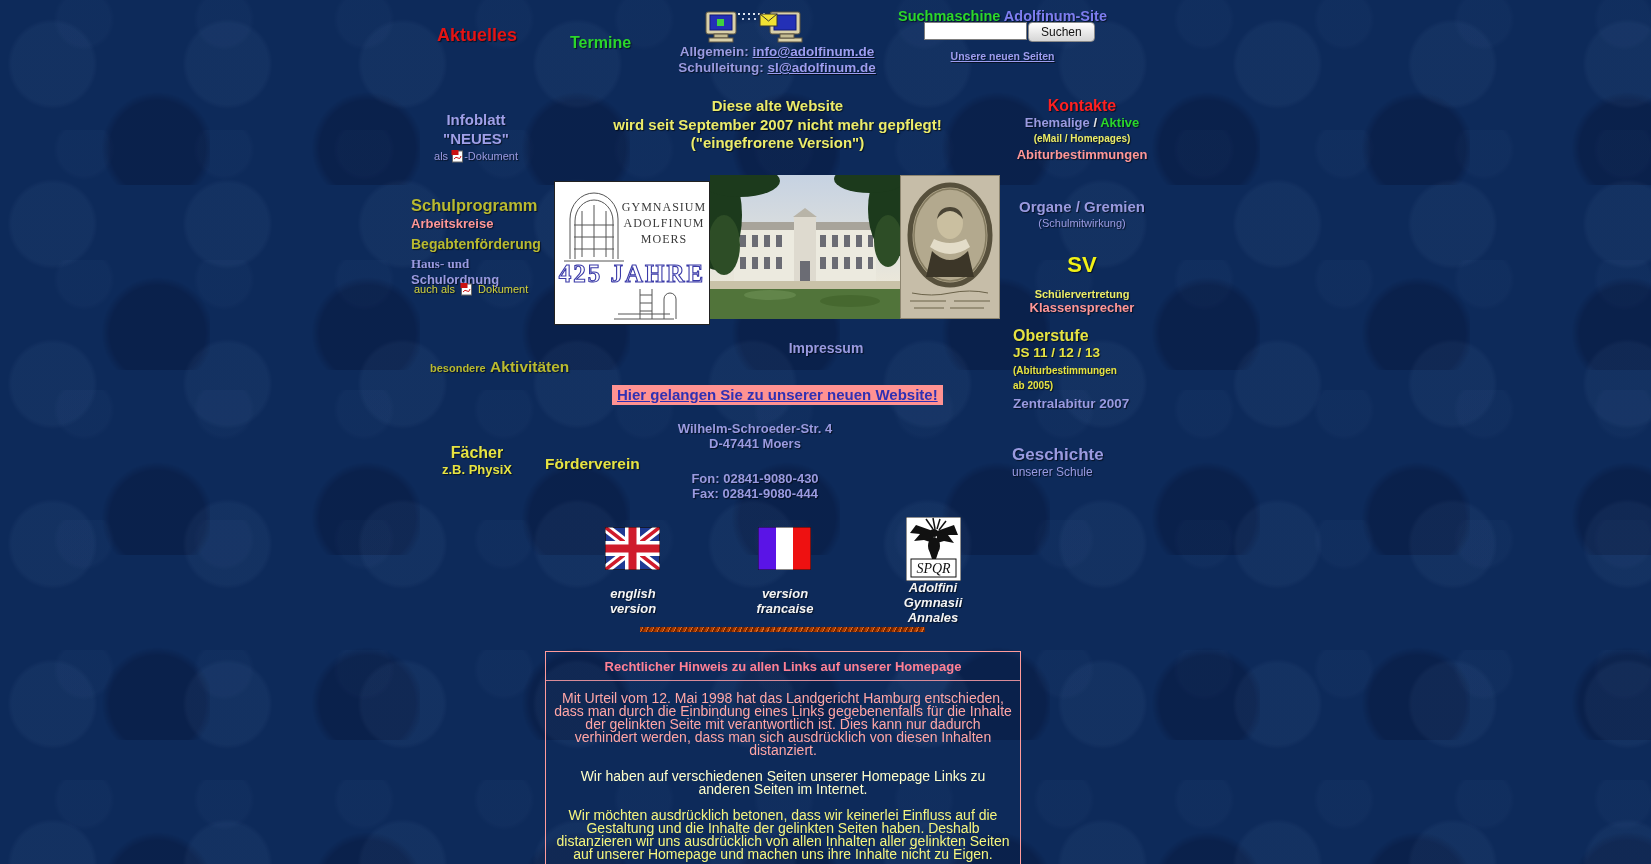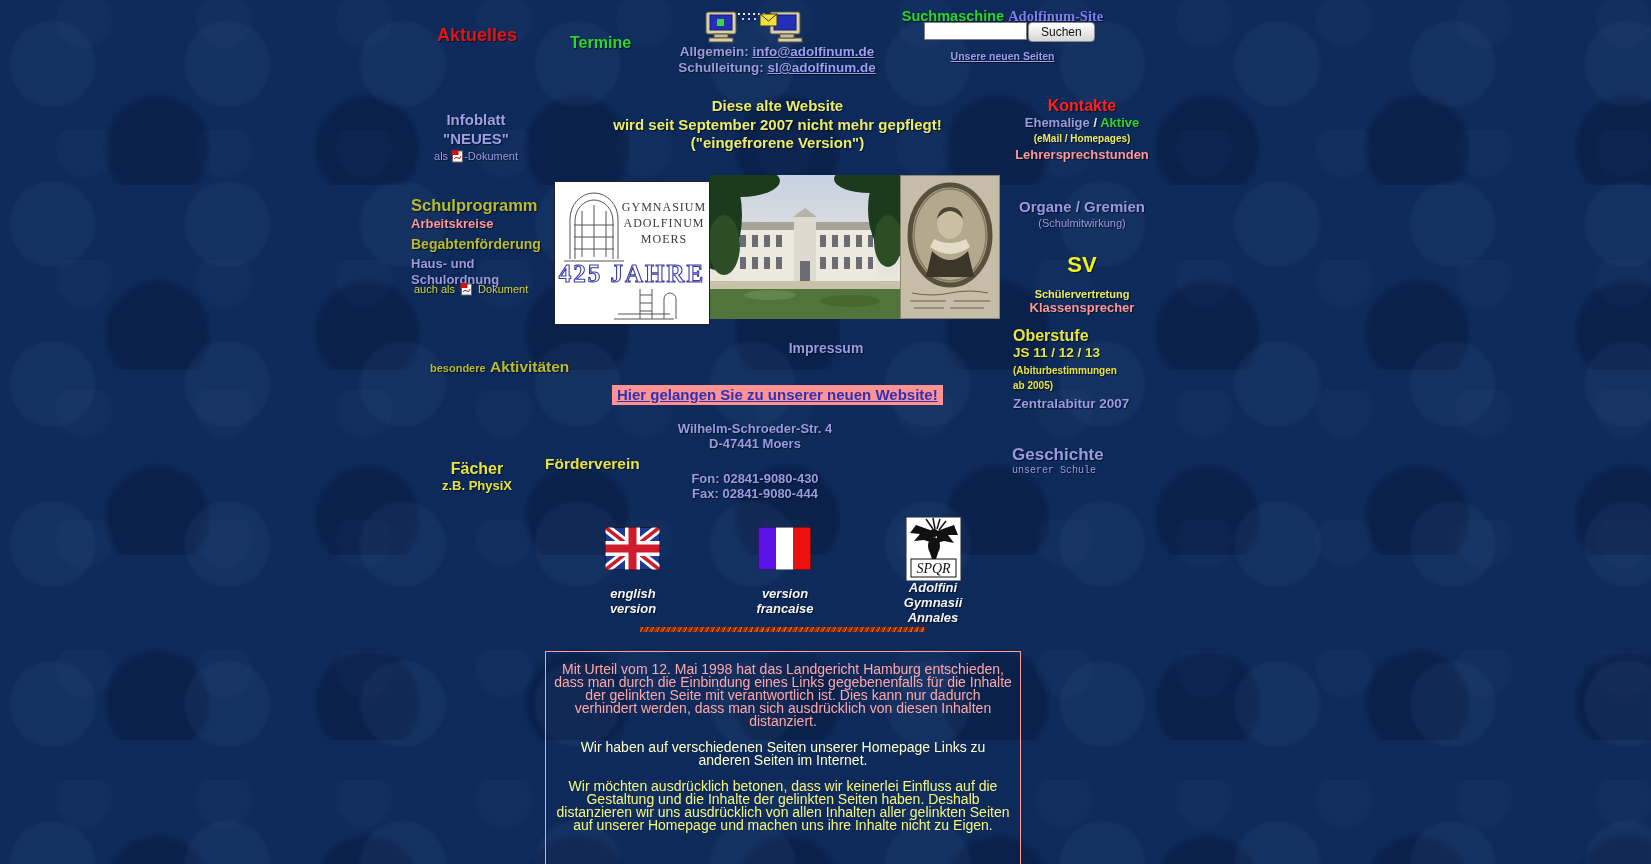--- a/index.html
+++ b/index.html
@@ -43,21 +43,21 @@
   
   .notice{left:560px;top:97px;width:435px;font-size:15px;line-height:18.5px;color:#ecec6a;}
 
   
   .infoblatt{left:416px;top:110px;width:120px;font-size:15px;line-height:19px;color:#9f9fe8;}
   .alsdok{left:416px;top:149px;width:120px;font-size:11px;color:#9a9ae0;}
   .schulprog{left:411px;top:197px;width:145px;font-size:13px;line-height:16px;}
   .schulprog .t1{font-size:16.5px;}
   .auchals{left:414px;top:282px;font-size:11px;color:#d2d23c;}
   .besondere{left:430px;top:342px;white-space:nowrap;margin-top:16px;}
-  .faecher{left:438px;top:460px;width:78px;font-size:13px;}
+  .faecher{left:438px;top:444px;width:78px;font-size:13px;}
   .faecher .t1{font-size:16px;}
   .foerder{left:545px;top:455px;font-size:15.5px;}
 
   
   .kontakteblk{left:1007px;top:99px;width:150px;font-size:13px;line-height:14px;}
   .kontakteblk .t1{font-size:16px;color:#ff2020;}
   .organeblk{left:1007px;top:198px;width:150px;}
   .svblk{left:1007px;top:252px;width:150px;text-align:center;}
   .oberstufe{left:1013px;top:328px;width:150px;font-size:13.5px;line-height:15px;}
   .oberstufe .t1{font-size:16px;}
@@ -133,21 +133,21 @@
       <span class="lavlink u link">info@adolfinum.de</span>
     </div>
     <div>
       <span class="lav">Schulleitung:</span>
       <span class="lavlink u link">sl@adolfinum.de</span>
     </div>
   </div>
 
   <div class="abs searchtitle ctr b sh">
     <span class="grn">Suchmaschine</span>
-    <span style="color:#7d7df0;font-family:Liberation Serif, serif;">Adolfinum-Site</span>
+    <span style="color:#7d7df0;">Adolfinum-Site</span>
   </div>
   <input class="abs search-input" type="text" value="" style="">
   <button class="abs suchen">Suchen</button>
   <div class="abs newpages ctr b u lavlink sh link">Unsere neuen Seiten</div>
 
   <div class="abs notice ctr b sh">
     <div>Diese alte Website</div>
     <div>wird seit September 2007 nicht mehr gepflegt!</div>
     <div>("eingefrorene Version")</div>
   </div>
@@ -164,21 +164,21 @@
         <rect x="0.5" y="1" width="7" height="5" fill="#cc1111"></rect>
         <path d="M3,10 q2,-3 4,-1 q2,2 3,-2" fill="none" stroke="#cc1111"></path>
       </svg>
     </span><span>-Dokument</span>
   </div>
 
   <div class="abs schulprog b sh">
     <div class="t1 olv link">Schulprogramm</div>
     <div class="sal link" style="margin-top:3px;">Arbeitskreise</div>
     <div class="olv link" style="margin-top:4px;font-size:14px;">Begabtenförderung</div>
-    <div class="lav link" style="margin-top:4px;">Haus- und</div>
+    <div class="lav link" style="margin-top:4px;font-family:Liberation Serif, serif;">Haus- und</div>
     <div class="lav link">Schulordnung</div>
   </div>
   <div class="abs auchals sh link">
     <span>auch als</span>
     <span style="display:inline-block;vertical-align:-3px;margin:0 2px;">
       <svg width="13" height="14" viewBox="0 0 13 14">
         <rect x="1.5" y="2" width="10" height="11" fill="#fff" stroke="#666"></rect>
         <rect x="0.5" y="1" width="7" height="5" fill="#cc1111"></rect>
         <path d="M3,10 q2,-3 4,-1 q2,2 3,-2" fill="none" stroke="#cc1111"></path>
       </svg>
@@ -198,21 +198,21 @@
   <div class="abs foerder b sh dyel link">Förderverein</div>
 
   <div class="abs kontakteblk ctr b sh">
     <div class="t1">Kontakte</div>
     <div style="margin-top:3px;">
       <span class="lav link">Ehemalige</span>
       <span style="color:#e6e6e6;">/</span>
       <span class="grn link">Aktive</span>
     </div>
     <div class="yel" style="font-size:10px;margin-top:2px;">(eMail / Homepages)</div>
-    <div class="sal link" style="margin-top:2px;">Lehrersprechstunden</div>
+    <div class="sal link" style="margin-top:2px;">Abiturbestimmungen</div>
   </div>
 
   <div class="abs organeblk ctr sh">
     <div class="lav b link" style="font-size:15px;">Organe / Gremien</div>
     <div class="lav" style="font-size:11px;margin-top:2px;">(Schulmitwirkung)</div>
   </div>
   <div class="abs svblk ctr sh">
     <div class="b link" style="font-size:22px;color:#f2f216;">SV</div>
     <div class="b yel" style="font-size:11px;margin-top:10px;">Schülervertretung</div>
     <div class="b sal link" style="font-size:13px;">Klassensprecher</div>
@@ -221,21 +221,21 @@
   <div class="abs oberstufe b sh dyel">
     <div class="t1 link">Oberstufe</div>
     <div class="link" style="margin-top:2px;">JS 11 / 12 / 13</div>
     <div style="font-size:10px;margin-top:3px;">(Abiturbestimmungen</div>
     <div style="font-size:10px;">ab 2005)</div>
     <div class="lav link" style="margin-top:3px;">Zentralabitur 2007</div>
   </div>
 
   <div class="abs geschichte sh">
     <div class="lav b link" style="font-size:17px;">Geschichte</div>
-    <div class="lav" style="font-size:10px;font-family:Liberation Mono, monospace;">unserer Schule</div>
+    <div class="lav" style="font-size:12px;">unserer Schule</div>
   </div>
 
   <div class="abs imglogo">
     <svg width="156" height="144" viewBox="0 0 156 144">
       <rect x="0.5" y="0.5" width="155" height="143" fill="#ffffff" stroke="#222"></rect>
       <g stroke="#555" fill="none">
         <path d="M16,78 V38 A24,26 0 0 1 64,38 V78"></path>
         <path d="M21,78 V40 A19,21 0 0 1 59,40 V78"></path>
         <line x1="28" y1="30" x2="28" y2="76"></line>
           <line x1="40" y1="24" x2="40" y2="76"></line>
@@ -390,20 +390,21 @@
   <div class="abs capen ctr b i sh link">english version</div>
   <div class="abs capfr ctr b i sh link">version francaise</div>
   <div class="abs capan ctr b i sh link">
     <div>Adolfini Gymnasii</div>
     <div>Annales</div>
   </div>
 
   <div class="abs divider"></div>
 
   <div class="abs legal">
+    <div class="titlerow">Rechtlicher Hinweis zu allen Links auf unserer Homepage</div>
     <div class="body">
       <div class="p1">Mit Urteil vom 12. Mai 1998 hat das Landgericht Hamburg entschieden, dass man durch die Einbindung eines Links gegebenenfalls für die Inhalte der gelinkten Seite mit verantwortlich ist. Dies kann nur dadurch verhindert werden, dass man sich ausdrücklich von diesen Inhalten distanziert.</div>
       <div class="p2">Wir haben auf verschiedenen Seiten unserer Homepage Links zu anderen Seiten im Internet.</div>
       <div class="p3">Wir möchten ausdrücklich betonen, dass wir keinerlei Einfluss auf die Gestaltung und die Inhalte der gelinkten Seiten haben. Deshalb distanzieren wir uns ausdrücklich von allen Inhalten aller gelinkten Seiten auf unserer Homepage und machen uns ihre Inhalte nicht zu Eigen.</div>
     </div>
   </div>
 
 </div>
 
 </body></html>

